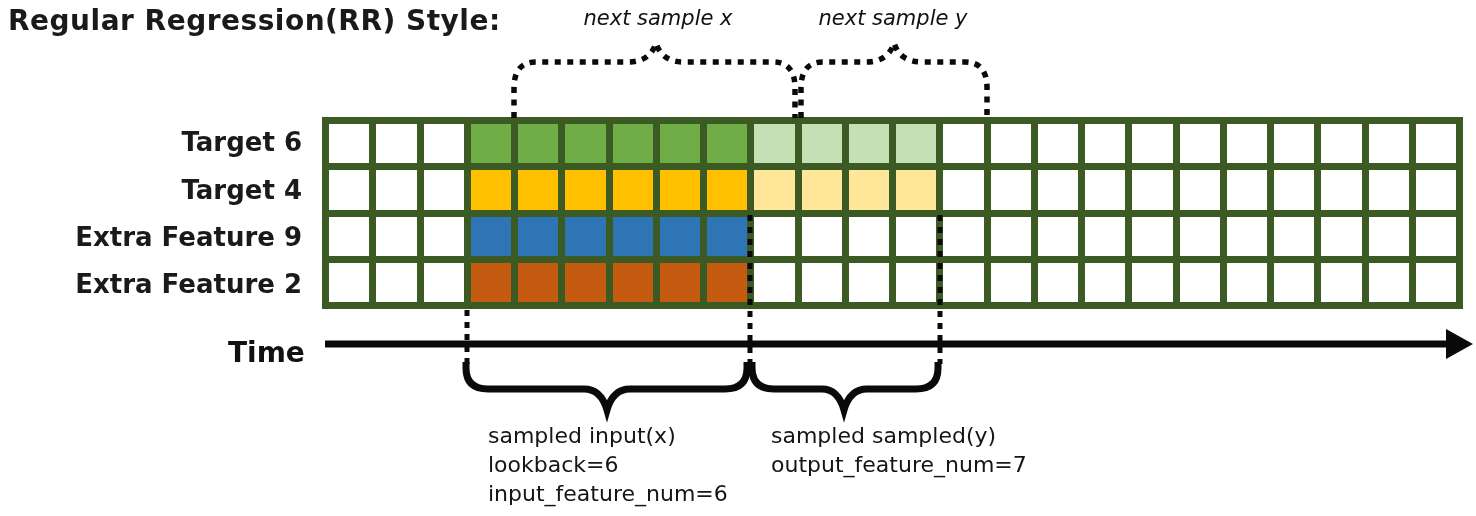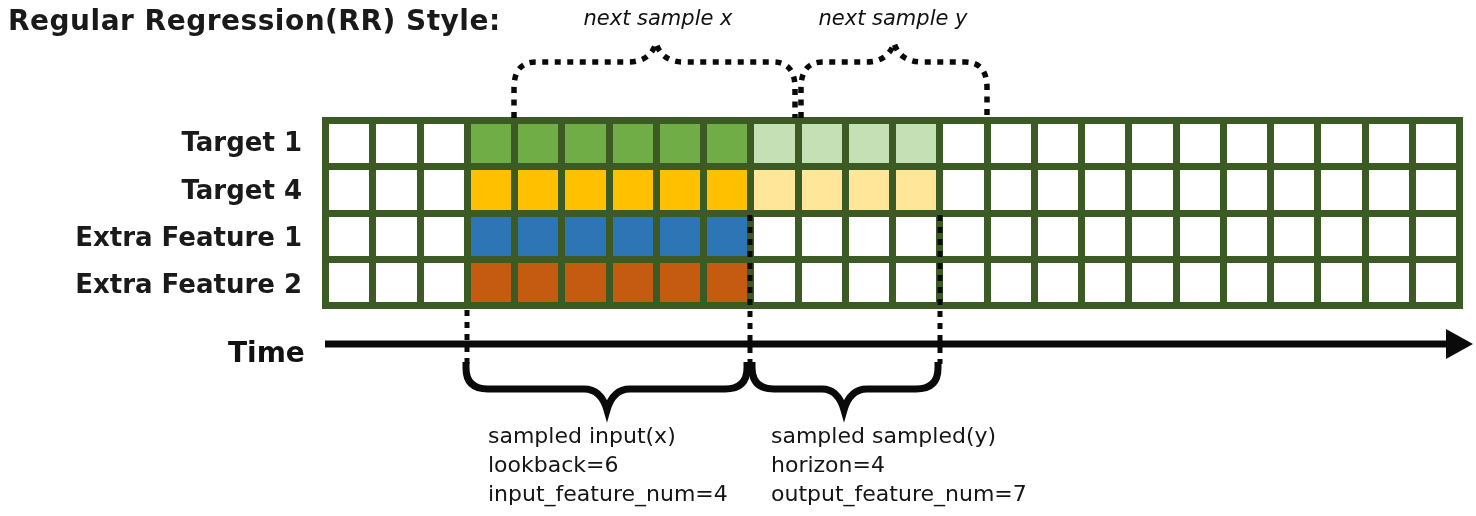--- a/index.html
+++ b/index.html
@@ -51,23 +51,23 @@
 <body>
 
 <div class="canvas">
 
   <div class="title">Regular Regression(RR) Style:</div>
 
   <div class="top-label" id="top-label-x">next sample x</div>
   <div class="top-label" id="top-label-y">next sample y</div>
 
   <div class="row-labels">
-    <div class="row-label" style="top:127px;">Target 1</div>
+    <div class="row-label" style="top:127px;">Target 6</div>
     <div class="row-label" style="top:175px;">Target 4</div>
-    <div class="row-label" style="top:222px;">Extra Feature 1</div>
+    <div class="row-label" style="top:222px;">Extra Feature 9</div>
     <div class="row-label" style="top:269px;">Extra Feature 2</div>
   </div>
 
   <div class="grid" style="background: rgb(60, 90, 35);">
       <div class="cell" style="background: rgb(255, 255, 255);"></div>
       <div class="cell" style="background: rgb(255, 255, 255);"></div>
       <div class="cell" style="background: rgb(255, 255, 255);"></div>
       <div class="cell" style="background: rgb(112, 173, 71);"></div>
       <div class="cell" style="background: rgb(112, 173, 71);"></div>
       <div class="cell" style="background: rgb(112, 173, 71);"></div>
@@ -177,21 +177,20 @@
     <path d="M 514 118 V 88 Q 514 62 536 62 H 628 Q 650 62 656 43 Q 662 62 684 62 H 773 Q 795 62 795 88 V 118" stroke="#0a0a0a" stroke-width="5.5" stroke-dasharray="6 6.5" fill="none"></path>
     <path d="M 801 118 V 88 Q 801 62 823 62 H 866 Q 888 62 894 43 Q 900 62 922 62 H 965 Q 987 62 987 88 V 118" stroke="#0a0a0a" stroke-width="5.5" stroke-dasharray="6 6.5" fill="none"></path>
 
     <path d="M 466 362 V 368 Q 466 389 488 389 H 584 Q 601 389 607 410 Q 613 389 630 389 H 725 Q 747 389 747 368 V 362" stroke="#0a0a0a" stroke-width="7" fill="none" stroke-linecap="butt"></path>
     <path d="M 752 362 V 368 Q 752 389 774 389 H 822 Q 838 389 844 410 Q 850 389 867 389 H 916 Q 938 389 938 368 V 362" stroke="#0a0a0a" stroke-width="7" fill="none" stroke-linecap="butt"></path>
   </svg>
 
   <div class="anno" id="anno-input">
     <div>sampled input(x)</div>
     <div>lookback=6</div>
-    <div>input_feature_num=4</div>
+    <div>input_feature_num=6</div>
   </div>
   <div class="anno" id="anno-output">
     <div>sampled sampled(y)</div>
-    <div>horizon=4</div>
     <div>output_feature_num=7</div>
   </div>
 
 </div>
 
 </body></html>

